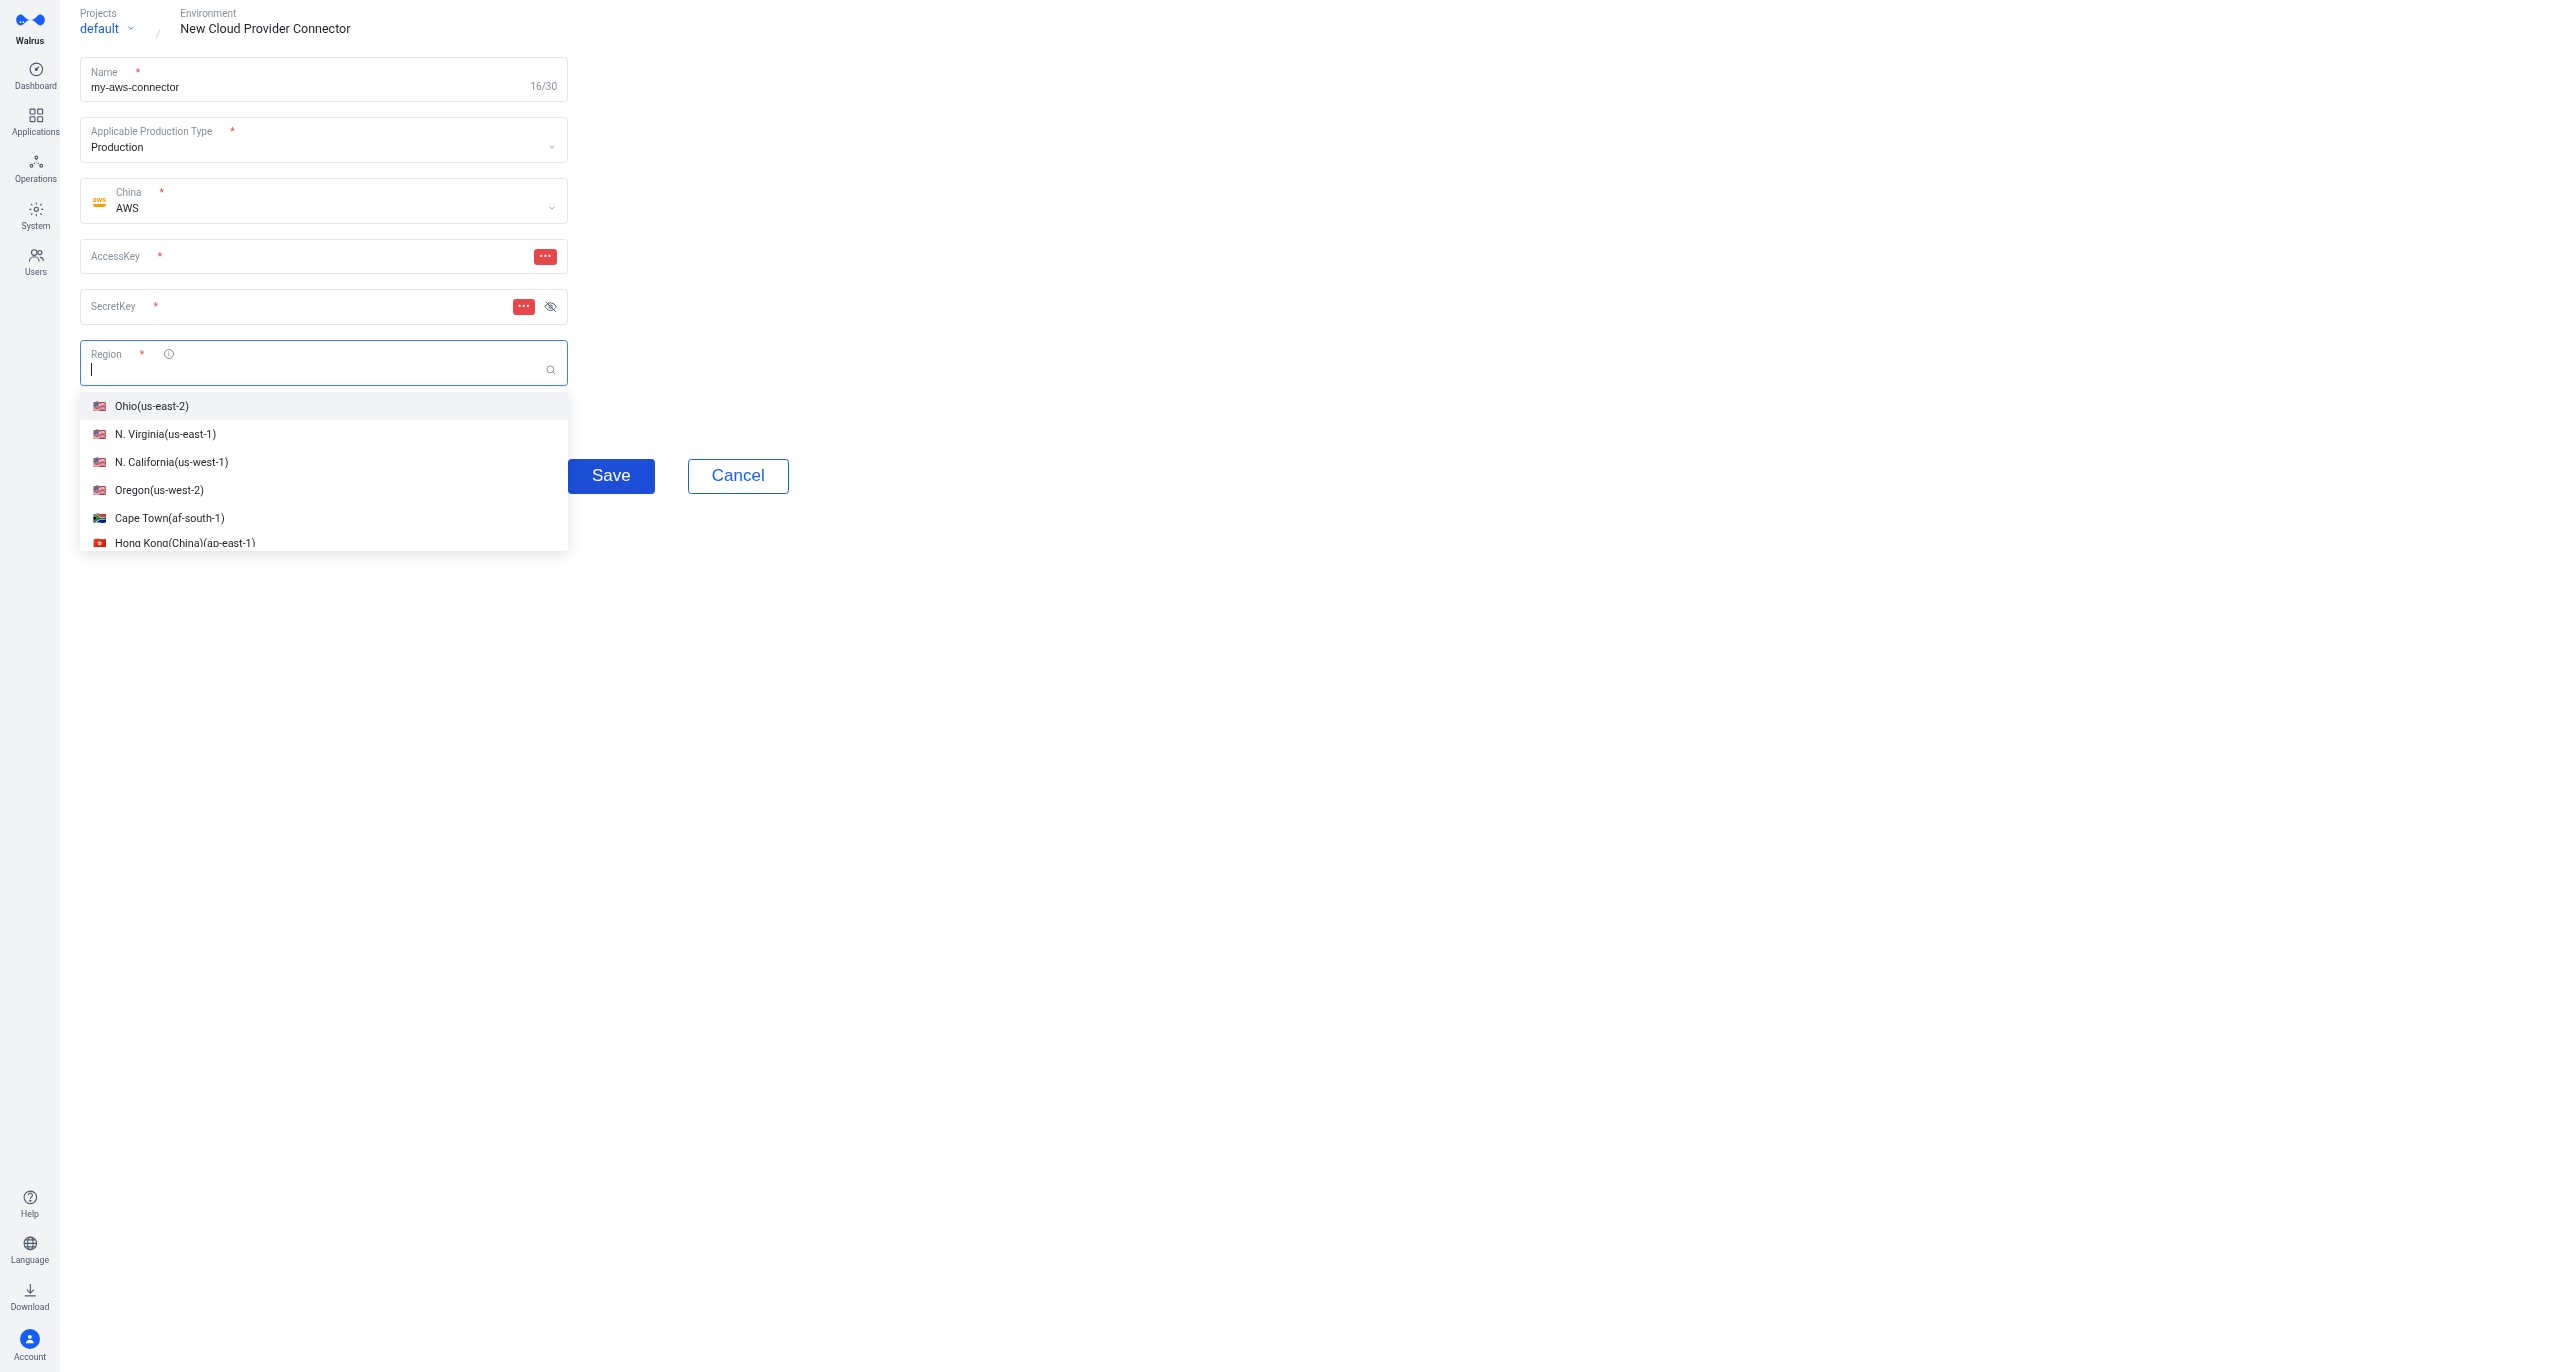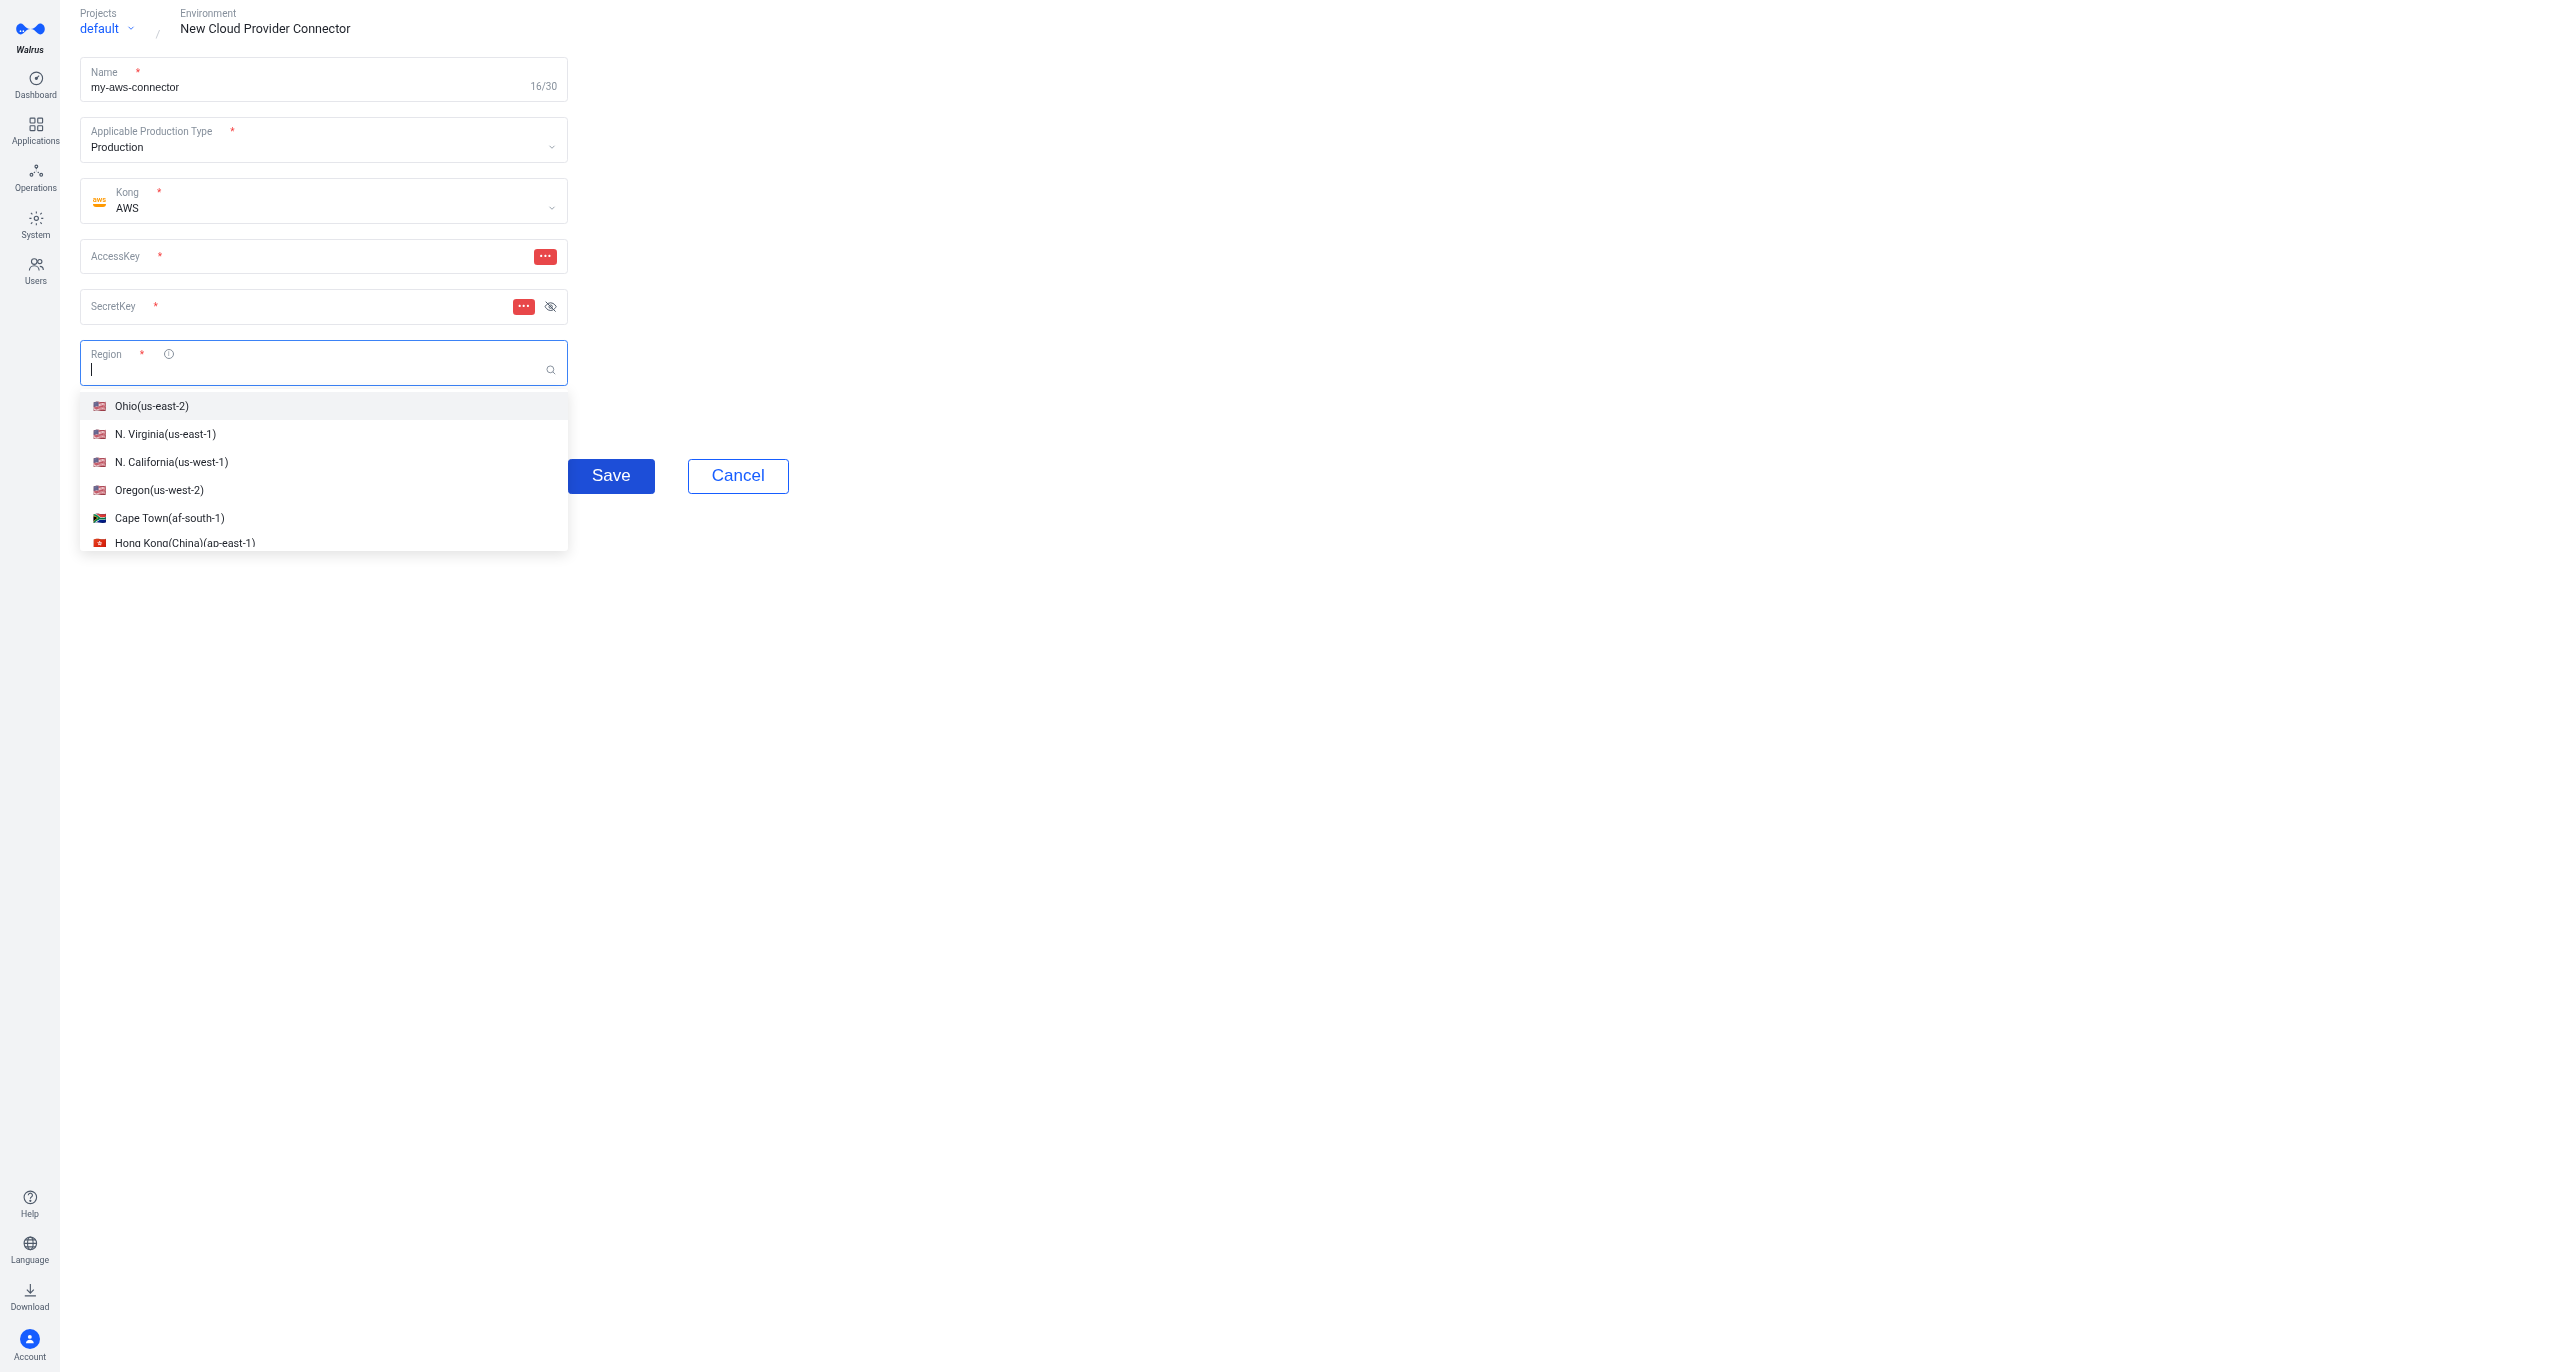--- a/index.html
+++ b/index.html
@@ -20,23 +20,22 @@
     
     .sidebar {
       width: 60px;
       background: #f2f3f5;
       display: flex;
       flex-direction: column;
       height: 100vh;
       flex-shrink: 0;
     }
     .logo {
-      padding: 19px 5px 5px;
+      padding: 10px 5px 5px;
       text-align: center;
-      font-style: italic;
     }
     .logo-icon {
       width: 35px;
       height: 20px;
       display: inline-block;
     }
     .logo-text {
       font-size: 9.2px;
       font-weight: 600;
       color: #1d2129;
@@ -471,21 +470,21 @@
           </svg>
       </span>
     </div>
   </div>
 
   <div class="field with-prefix">
     <div class="field-body">
       <div class="prefix-icon">aws</div>
       <div class="field-content">
         <div class="field-label">
-          <span>Kong</span>
+          <span>China</span>
             <span class="req">*</span>
         </div>
         <div class="field-row">
           <span class="field-value">AWS</span>
           <span class="field-icon-right">
             <svg width="10" height="10" viewBox="0 0 24 24" fill="none" stroke="#86909c" stroke-width="2">
                 <path d="M6 9l6 6 6-6"></path>
               </svg>
           </span>
         </div>

